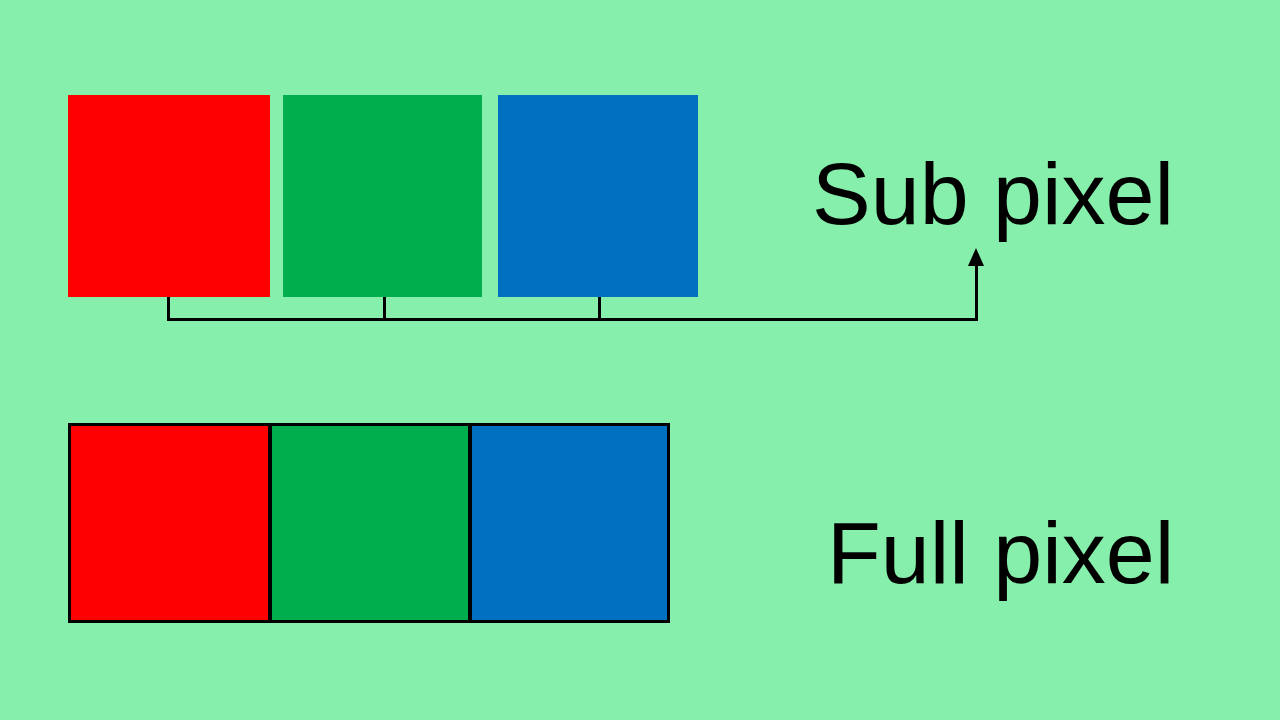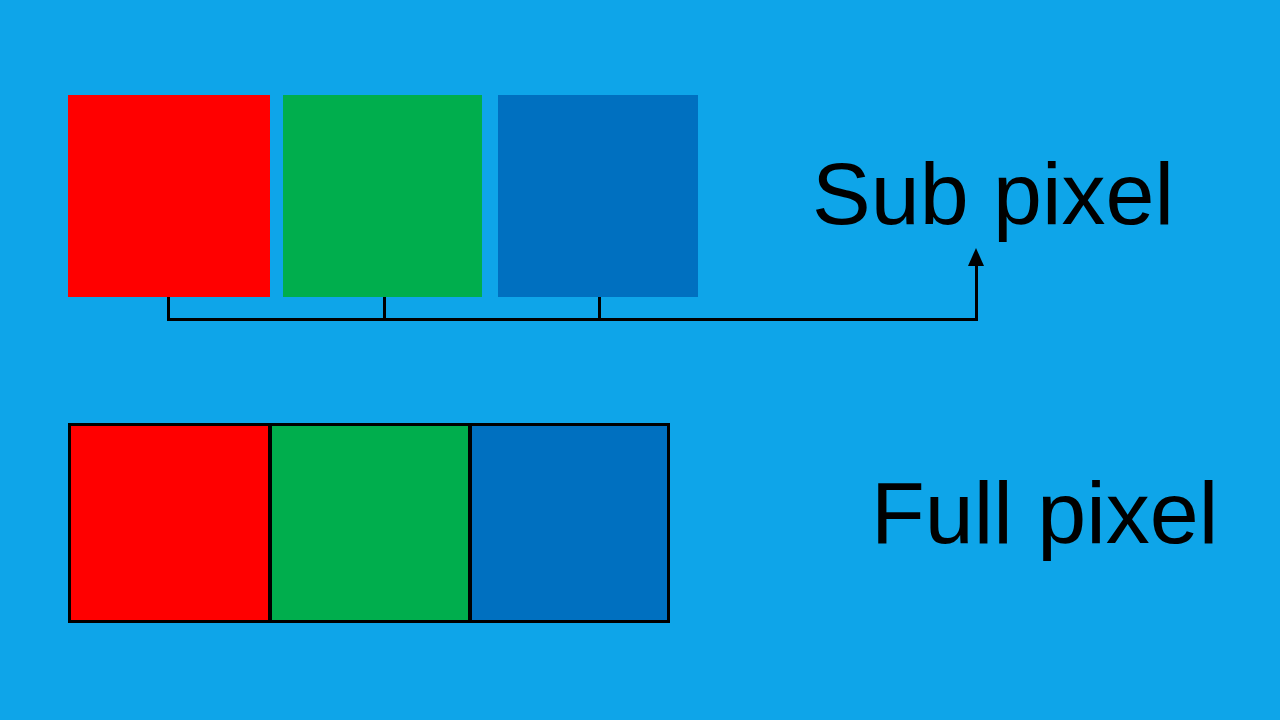--- a/index.html
+++ b/index.html
@@ -12,21 +12,21 @@
     width: 1280px;
     height: 720px;
     overflow: hidden;
     font-family: "Liberation Sans", sans-serif;
     -webkit-font-smoothing: antialiased;
   }
   #canvas {
     position: relative;
     width: 1280px;
     height: 720px;
-    background: #0ea5e9;
+    background: #86efac;
   }
 
   
   .block {
     position: absolute;
     box-sizing: border-box;
   }
 
   
   .sub-block { border: 0; }
@@ -90,15 +90,15 @@
   <div class="arrow-head" style="left:968px; top:248px;"></div>
 
   <div class="caption" style="left:812px; top:150px;">Sub pixel</div>
 
   <div class="block full-block" style="left:68px; top:423px; width:203px; height:200px; background:#FF0000;"></div>
 
   <div class="block full-block" style="left:269px; top:423px; width:202px; height:200px; background:#00AE4D;"></div>
 
   <div class="block full-block" style="left:469px; top:423px; width:201px; height:200px; background:#0070C0;"></div>
 
-  <div class="caption" style="left:827px; top:469px;margin-left:44px;">Full pixel</div>
+  <div class="caption" style="left:827px; top:509px;">Full pixel</div>
 
 </div>
 
 </body></html>

